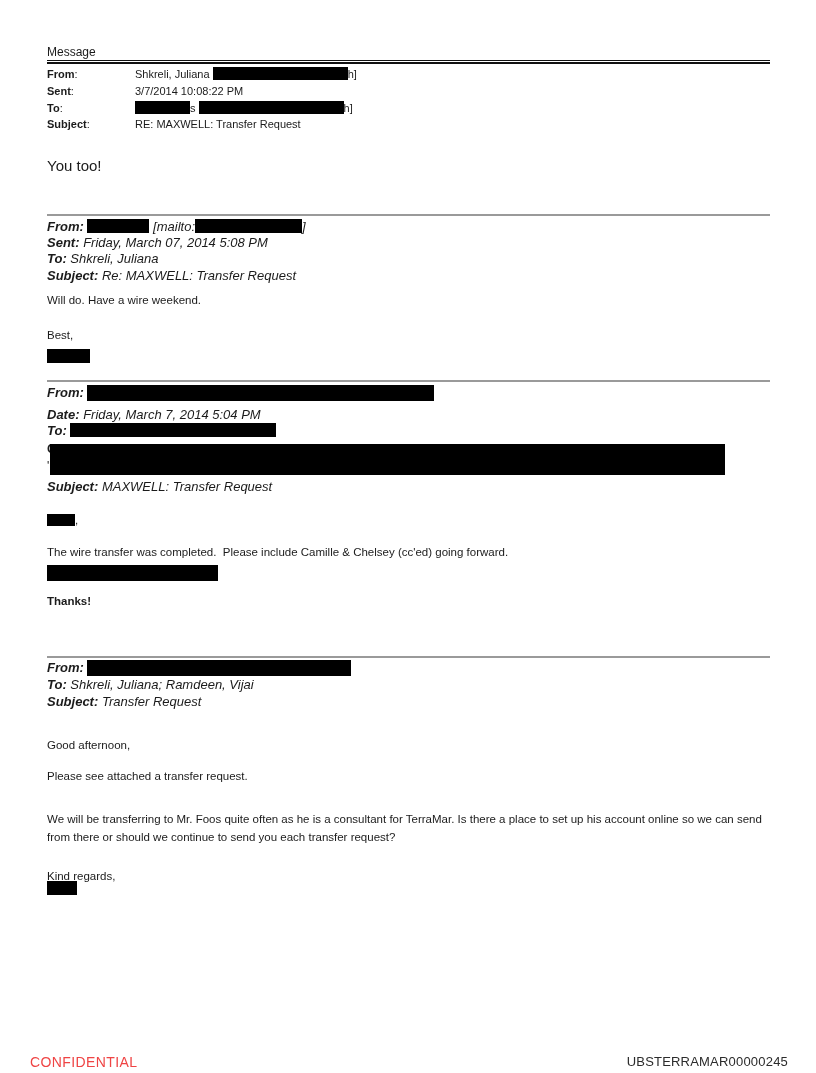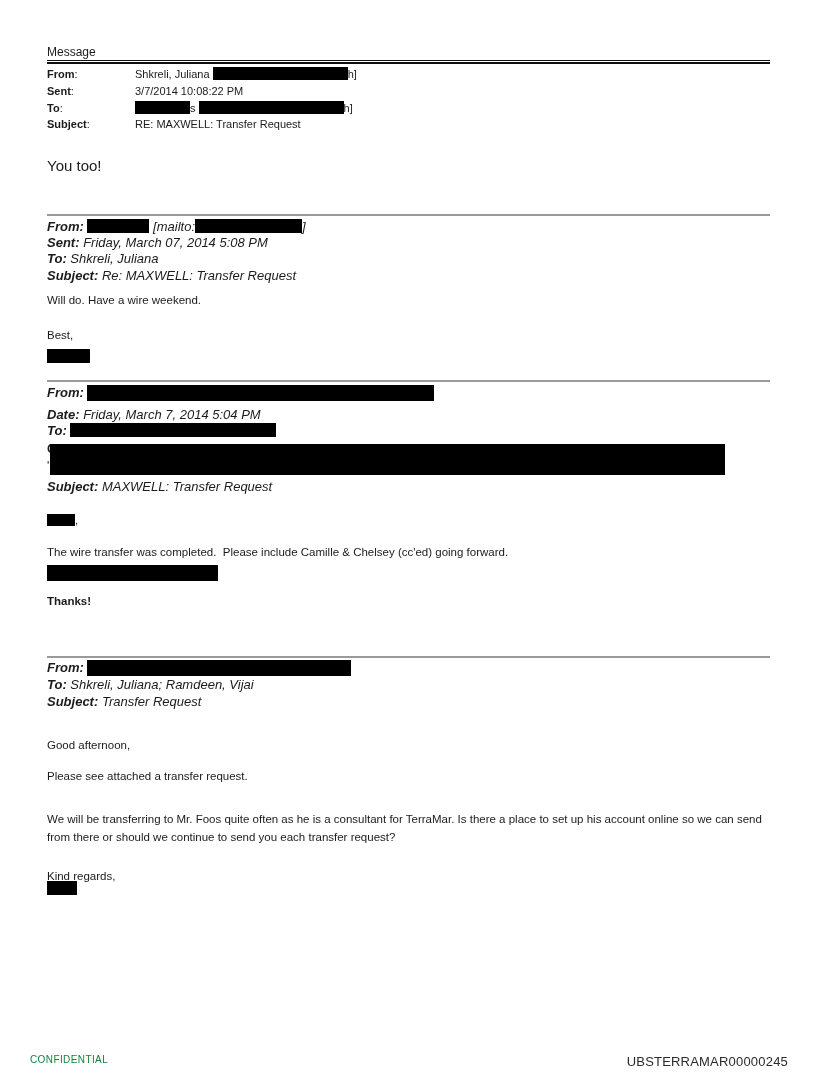--- a/index.html
+++ b/index.html
@@ -54,21 +54,21 @@
   .e3-thanks { top:595px; font-size:11.5px;font-weight:bold; }
   .e3-name   { top:612px; font-size:11.5px; }
 
   .e4-head { top:659px; line-height:17px; }
   .e4-body1 { top:739px; font-size:11.5px; }
   .e4-body2 { top:770px; font-size:11.5px; }
   .e4-body3 { top:810px; font-size:11.5px; line-height:18px; }
   .e4-kind  { top:861px; font-size:11.5px;margin-top:9px; }
   .e4-sig   { top:879px; }
 
-  .footer-left  { left:30px; top:1054px; font-size:10px; letter-spacing:0.4px; color:#15803d; }
+  .footer-left  { left:30px; top:1054px; font-size:14px; letter-spacing:0.4px; color:#ef4444; }
   .footer-right { right:28px; top:1054px; font-size:13px; letter-spacing:0.2px; color:#2b2b2b; }
 </style>
 </head>
 <body>
 
 <div class="page">
 
   <div class="abs ln msg-title">Message</div>
   <div class="abs ln rule-thick"></div>
 

